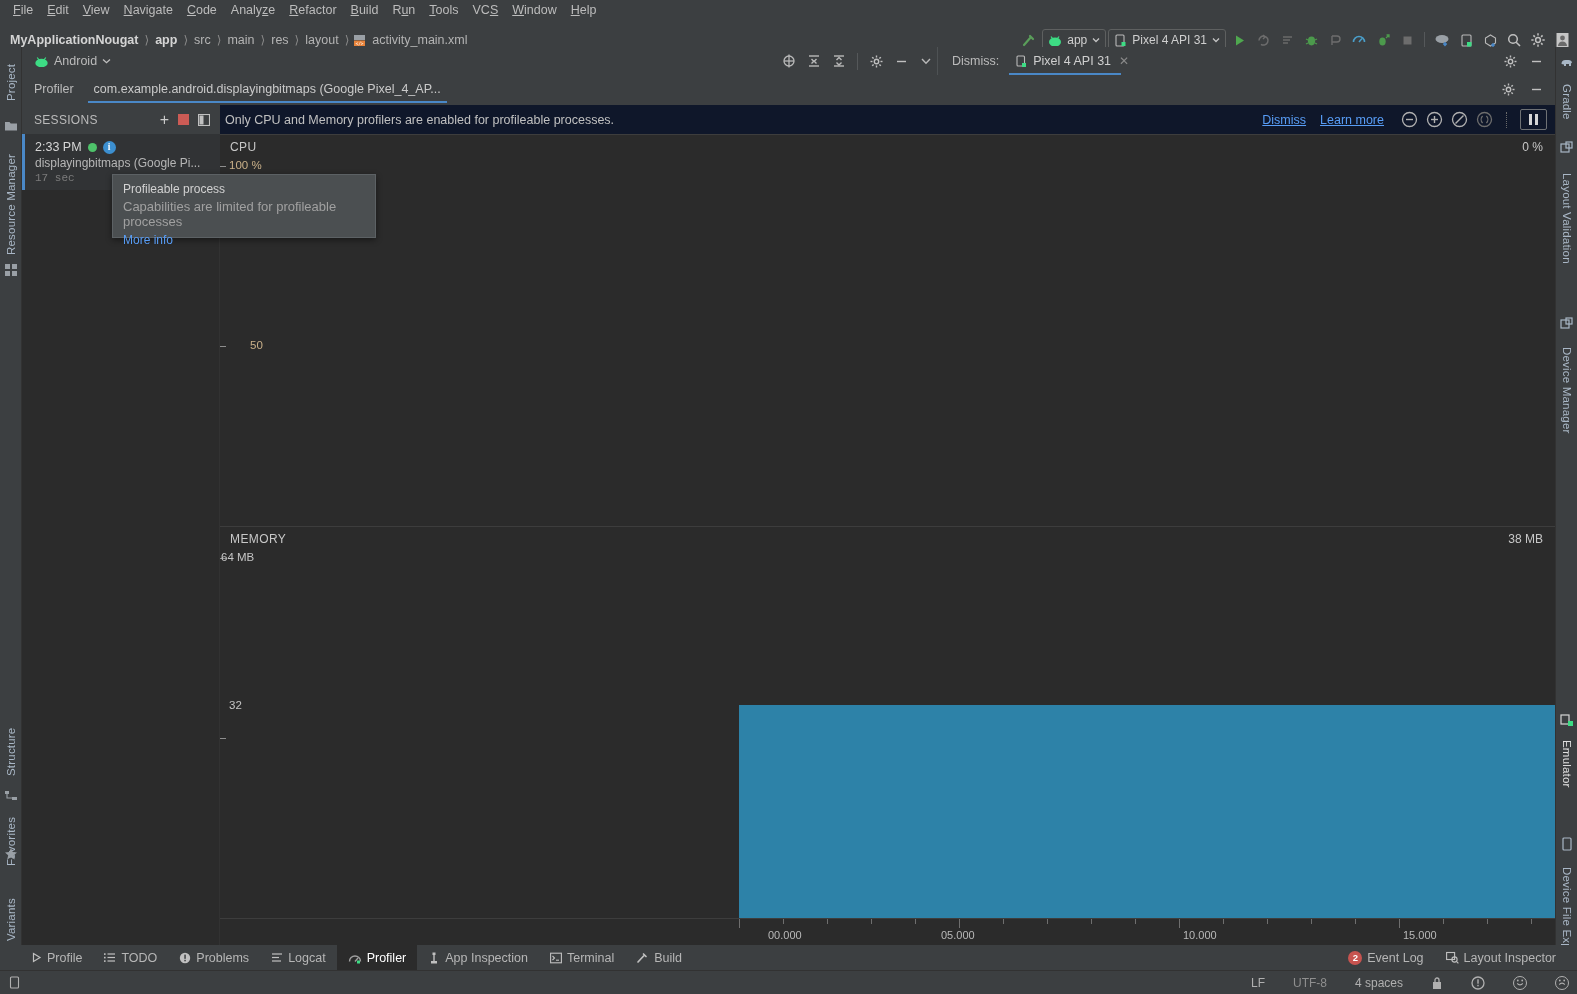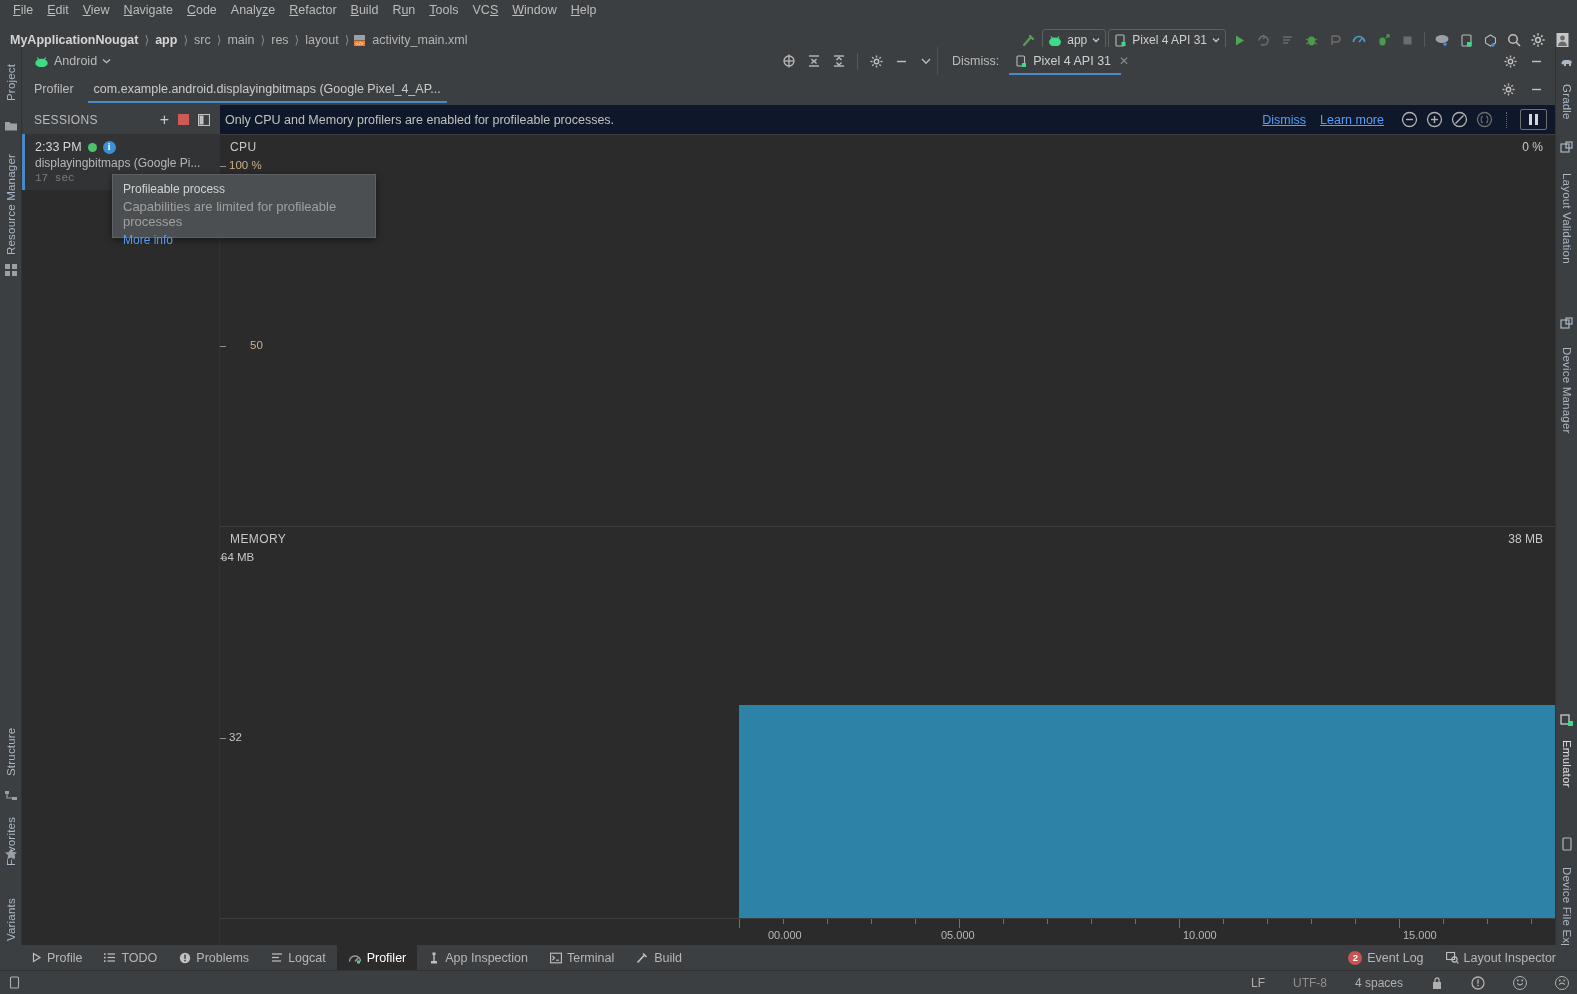--- a/index.html
+++ b/index.html
@@ -672,21 +672,21 @@
     <div class="tickdash" style="left:0; top:212px;"></div>
     <div class="axis-lbl" style="left:3px; top:205px;margin-left:27px;">50</div>
     <div style="position:absolute;left:0;top:14px;width:1335px;height:378px;"></div>
 
     <div class="sectionhead" style="top:392px;"></div>
     <div class="sec-title" style="left:10px; top:398px;">MEMORY</div>
     <div class="sec-value" style="top:398px;">38 MB</div>
     <div class="tickdash" style="left:0; top:424px;"></div>
     <div class="axis-lbl mem" style="left:1px; top:417px;">64 MB</div>
     <div class="tickdash" style="left:0; top:604px;"></div>
-    <div class="axis-lbl mem" style="left:9px; top:597px;">32</div>
+    <div class="axis-lbl mem" style="left:9px; top:565px;">32</div>
     <div class="memfill" style="left:519px; top:571px; width:816px; height:213px;"></div>
     <div style="position:absolute;left:0;top:406px;width:1335px;height:378px;"></div>
 
     <div class="timeaxis">
       <div class="tick major" style="left:519px;"></div>
       <div class="tick minor" style="left:563px;"></div>
       <div class="tick minor" style="left:607px;"></div>
       <div class="tick minor" style="left:651px;"></div>
       <div class="tick minor" style="left:695px;"></div>
       <div class="tick major" style="left:739px;"></div>

